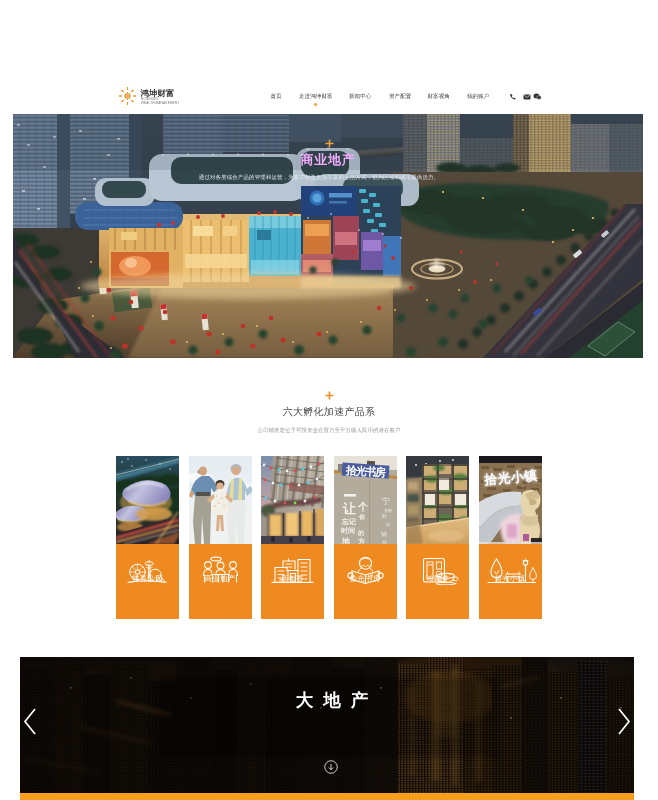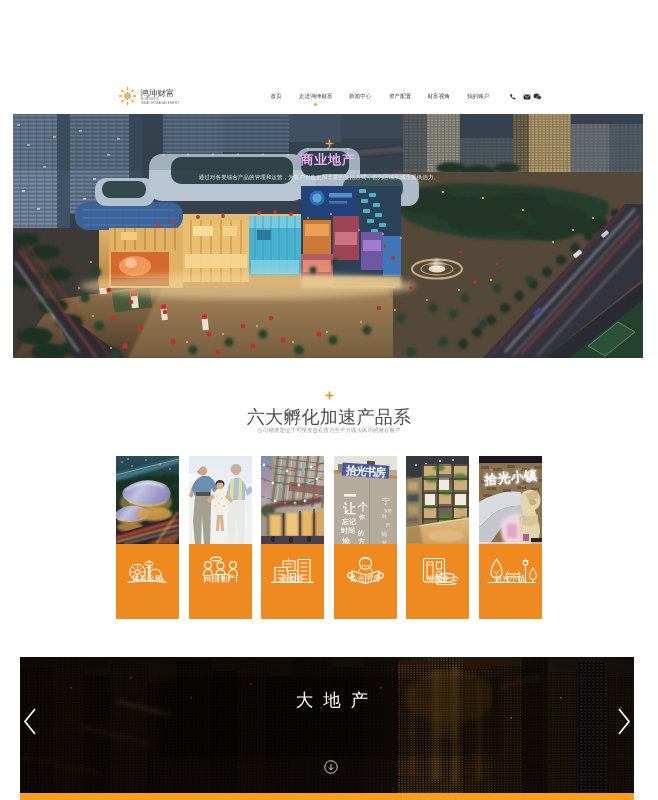--- a/index.html
+++ b/index.html
@@ -22,21 +22,21 @@
 <path d="M2 20 H8 M12 20 H17"></path>
 <path d="M21 20 H26 M30 20 H36"></path>
 <path d="M7 8 L11 12 M14 15 L17 18" stroke="#e8881c"></path>
 <path d="M31 8 L27 12 M24 15 L21 18" stroke="#e8881c"></path>
 <path d="M7 32 L11 28 M14 25 L17 22" stroke="#e8881c"></path>
 <path d="M31 32 L27 28 M24 25 L21 22" stroke="#e8881c"></path>
 </g>
 <rect x="17" y="18" width="4" height="4" fill="#f0a43c" transform="rotate(45 19 20)"></rect>
 </svg>
 </div>
-<div class="abs" style="left:140.5px;top:88.2px;font-size:8.4px;font-weight:normal;color:#3b3b3b;letter-spacing:0.1px">鸿坤财富</div>
+<div class="abs" style="left:140.5px;top:88.2px;font-size:8.4px;font-weight:bold;color:#3b3b3b;letter-spacing:0.1px">鸿坤财富</div>
 <div class="abs" style="left:141px;top:98px;font-size:3.1px;color:#777;letter-spacing:0.15px;line-height:3.5px">HONGKUN<br>WEALTH MANAGEMENT</div>
 
 <div class="nav" style="left:270.5px">首页</div>
 <div class="nav" style="left:299px">走进鸿坤财富</div>
 <div class="nav" style="left:349px">新闻中心</div>
 <div class="nav" style="left:389px">资产配置</div>
 <div class="nav" style="left:427.5px">财富视角</div>
 <div class="nav" style="left:467px">我的账户</div>
 
 <div class="abs" style="left:313.8px;top:102.8px;width:3px;height:3px;background:#f0ad4a;transform:rotate(45deg)"></div>
@@ -433,21 +433,21 @@
 <svg class="abs" style="left:312px;top:25px" width="9" height="9" viewBox="0 0 18 18">
       <path d="M9 1 V17 M1 9 H17" stroke="#f0a43c" stroke-width="3"></path>
     </svg>
 <div class="abs" style="left:0;top:37px;width:630px;text-align:center;font-size:13px;font-weight:bold;color:#f0abfc;letter-spacing:0.7px">商业地产</div>
 <div class="abs" style="left:-9px;top:60px;width:630px;text-align:center;font-size:5.4px;color:#e8edf2;letter-spacing:0.2px">通过对各类综合产品的管理和运营，为客户创造更加丰富的生活方式，也为区域和城市提供活力。</div>
 </div>
 
 <svg class="abs" style="left:324.5px;top:391px" width="9" height="9" viewBox="0 0 18 18">
     <path d="M9 1 V17 M1 9 H17" stroke="#f08c1e" stroke-width="3.2"></path>
   </svg>
-<div class="abs" style="left:0;top:404.5px;width:658px;text-align:center;font-size:18px;color:#4d4d4d;letter-spacing:0.3px">六大孵化加速产品系</div>
+<div class="abs" style="left:0;top:404.5px;width:658px;text-align:center;font-size:10px;color:#4d4d4d;letter-spacing:0.3px">六大孵化加速产品系</div>
 <div class="abs" style="left:0;top:426.8px;width:658px;text-align:center;font-size:5.5px;color:#999">公司精准定位于可投资金在百万至千万级人民币的潜在客户</div>
 
 <div class="cardimg" style="left:116px">
 <svg width="63" height="88" viewBox="0 0 63 88">
 <defs>
 <linearGradient id="c1roof" x1="0" y1="0" x2="1" y2="0.4">
  <stop offset="0" stop-color="#8078ac"></stop>
           <stop offset="0.45" stop-color="#c2c2e0"></stop>
           <stop offset="1" stop-color="#8e88bc"></stop>
 </linearGradient>
@@ -1006,21 +1006,21 @@
         <stop offset="0.45" stop-color="#000" stop-opacity="0.35"></stop>
  <stop offset="0.62" stop-color="#000" stop-opacity="0.05"></stop>
         <stop offset="0.85" stop-color="#000" stop-opacity="0.25"></stop>
         <stop offset="1" stop-color="#000" stop-opacity="0.35"></stop>
 </linearGradient>
 <rect width="614" height="136" fill="url(#ldark)"></rect>
 
 <rect width="614" height="136" fill="#0a0603" opacity="0.5"></rect>
 <rect x="140" y="20" width="340" height="80" fill="#000" opacity="0.28" filter="url(#bb)"></rect>
 </svg>
-<div class="abs" style="left:3px;top:31px;width:614px;text-align:center;font-size:17.5px;font-weight:normal;color:#fff;letter-spacing:10px;text-indent:14px">大地产</div>
+<div class="abs" style="left:3px;top:31px;width:614px;text-align:center;font-size:17.5px;font-weight:bold;color:#fff;letter-spacing:10px;text-indent:14px">大地产</div>
 <svg class="abs" style="left:304px;top:103px" width="14" height="14" viewBox="0 0 28 28">
 <circle cx="14" cy="14" r="12.5" fill="none" stroke="#fff" stroke-width="1.6"></circle>
 <path d="M14 8 V19 M9.5 15 L14 19.5 L18.5 15" fill="none" stroke="#fff" stroke-width="1.6"></path>
 </svg>
 <svg class="abs" style="left:2px;top:50px" width="15" height="29" viewBox="0 0 15 29">
 <path d="M13 2 L3 14.5 L13 27" fill="none" stroke="#fff" stroke-width="1.7"></path>
 </svg>
 <svg class="abs" style="left:597px;top:50px" width="15" height="29" viewBox="0 0 15 29">
 <path d="M2 2 L12 14.5 L2 27" fill="none" stroke="#fff" stroke-width="1.7"></path>
 </svg>

